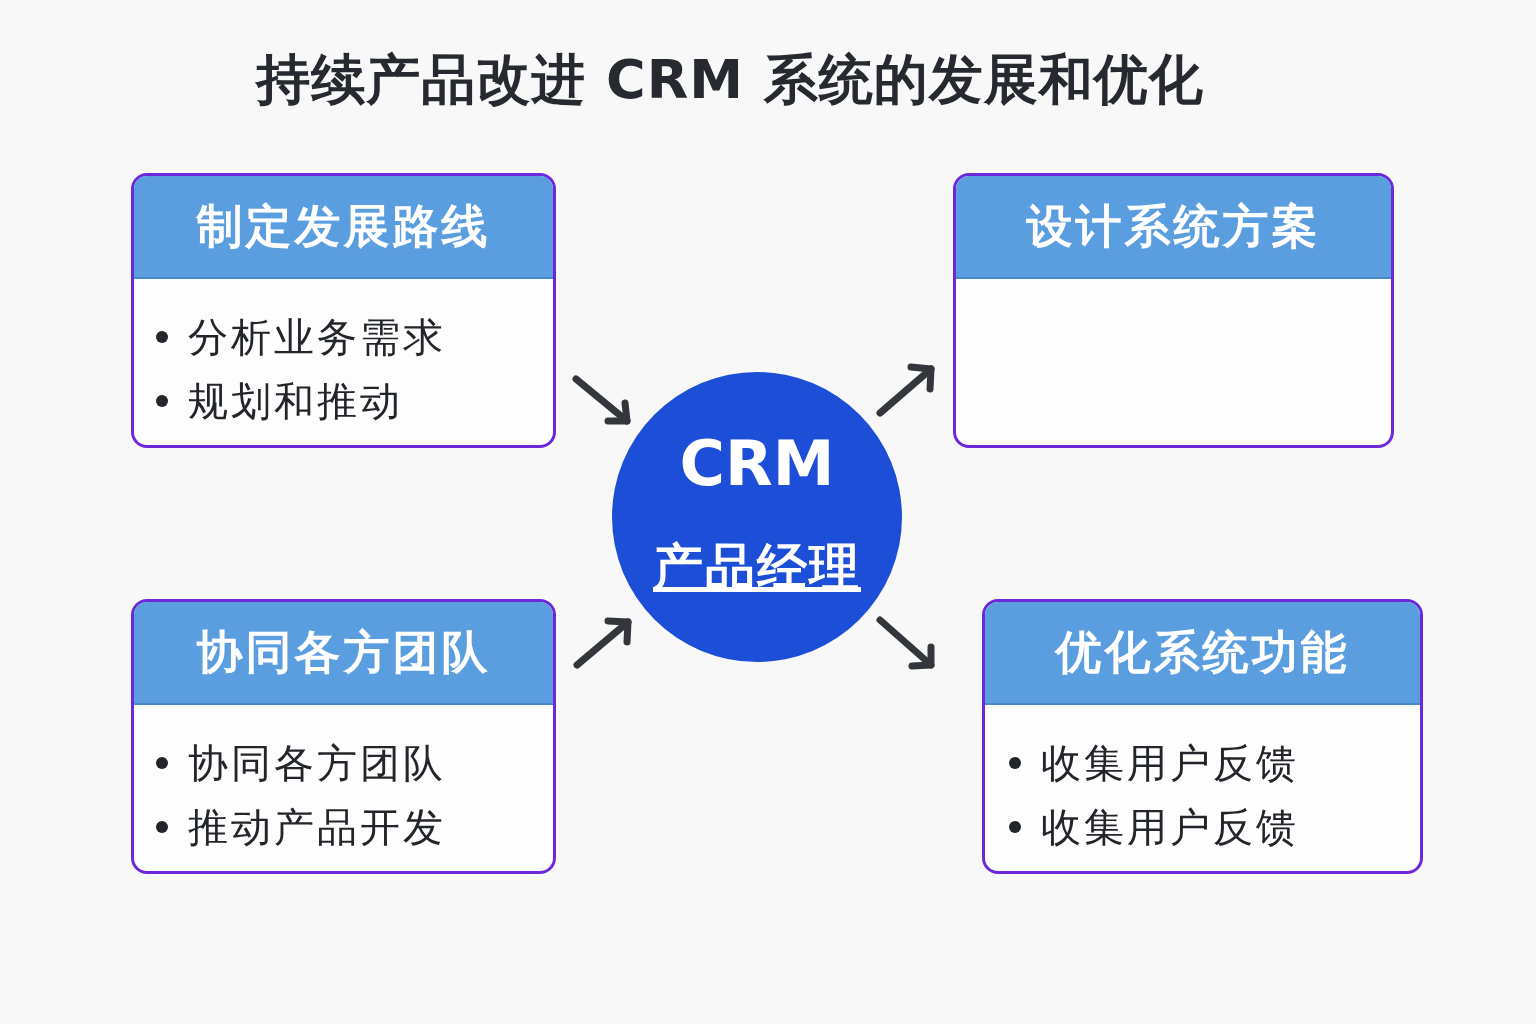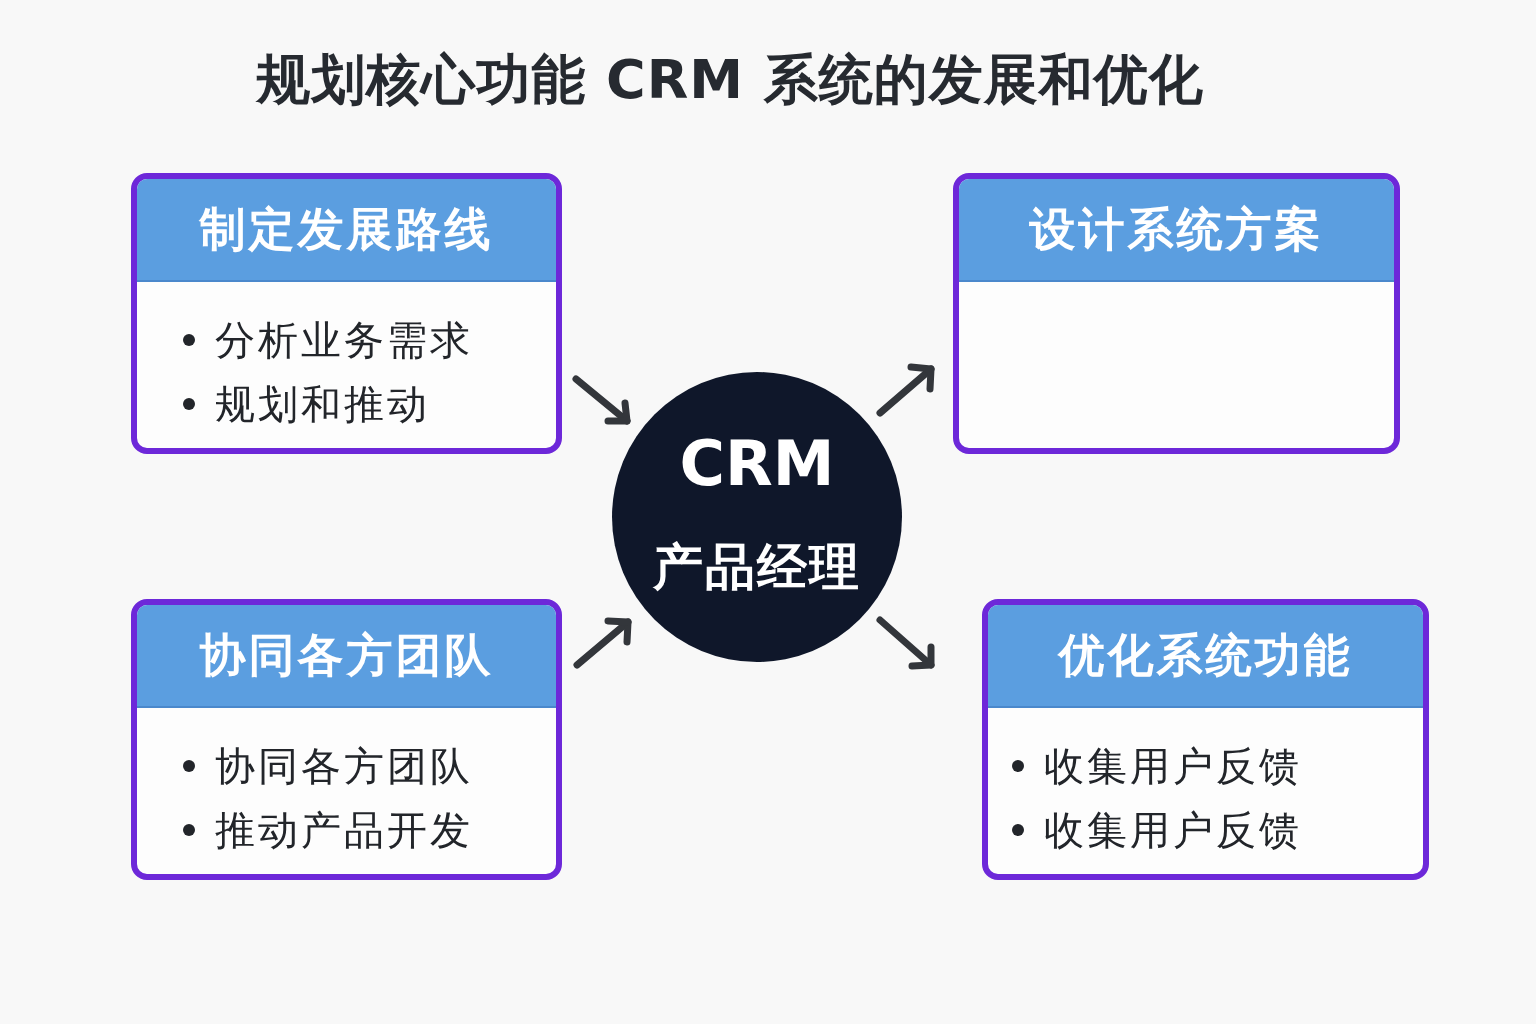--- a/index.html
+++ b/index.html
@@ -8,52 +8,52 @@
     background: #f8f8f8;
     font-family: "DejaVu Sans", "Liberation Sans", sans-serif;
   }
   .title {
     position: absolute; left: 0; width: 1460px; top: 44px;
     text-align: center; font-size: 54px; font-weight: bold; color: #262a30;
     letter-spacing: 1px;
   }
   .card {
     position: absolute; width: 419px; height: 269px;
-    border: 6px solid #6d28d9; border-radius: 16px; background: #fdfdfd;
+    border: 3px solid #6d28d9; border-radius: 16px; background: #fdfdfd;
     overflow: hidden; box-sizing: content-box;
   }
   .card-header {
     height: 101px; background: #5b9ee0; color: #ffffff;
     display: flex; align-items: center; justify-content: center;
     font-size: 46px; font-weight: bold; letter-spacing: 3px;
     border-bottom: 2px solid #4a88cc;
   }
-  .card-body { padding-top: 26px; padding-left: 46px; }
+  .card-body { padding-top: 26px; padding-left: 22px; }
   .bullet-item {
     display: flex; align-items: center; height: 64px;
     font-size: 40px; color: #22252a; letter-spacing: 3px;
   }
   .bullet-dot {
     width: 12px; height: 12px; border-radius: 50%; background: #22252a;
     margin-right: 20px; flex: none;
   }
   .center-circle {
     position: absolute; left: 612px; top: 372px; width: 290px; height: 290px;
-    border-radius: 50%; background: #0f172a;
+    border-radius: 50%; background: #1d4ed8;
     display: flex; flex-direction: column; align-items: center; justify-content: center;
     color: #ffffff; font-weight: bold; gap: 36px;
   }
   .center-line1 { font-size: 62px; line-height: 70px; margin-top: -6px; }
-  .center-line2 { font-size: 50px; line-height: 64px; letter-spacing: 2px; }
+  .center-line2 { font-size: 50px; line-height: 64px; letter-spacing: 2px; text-decoration: underline; }
   svg.arrows { position: absolute; left: 0; top: 0; width: 1536px; height: 1024px; pointer-events: none; }
 </style>
 </head>
 <body>
 
-<div class="title">规划核心功能 CRM 系统的发展和优化</div>
+<div class="title">持续产品改进 CRM 系统的发展和优化</div>
 
 <div class="card" style="left:131px; top:173px;">
   <div class="card-header">制定发展路线</div>
   <div class="card-body">
     <div class="bullet-item">
       <span class="bullet-dot"></span>
       <span>分析业务需求</span>
     </div>
     <div class="bullet-item">
       <span class="bullet-dot"></span>

